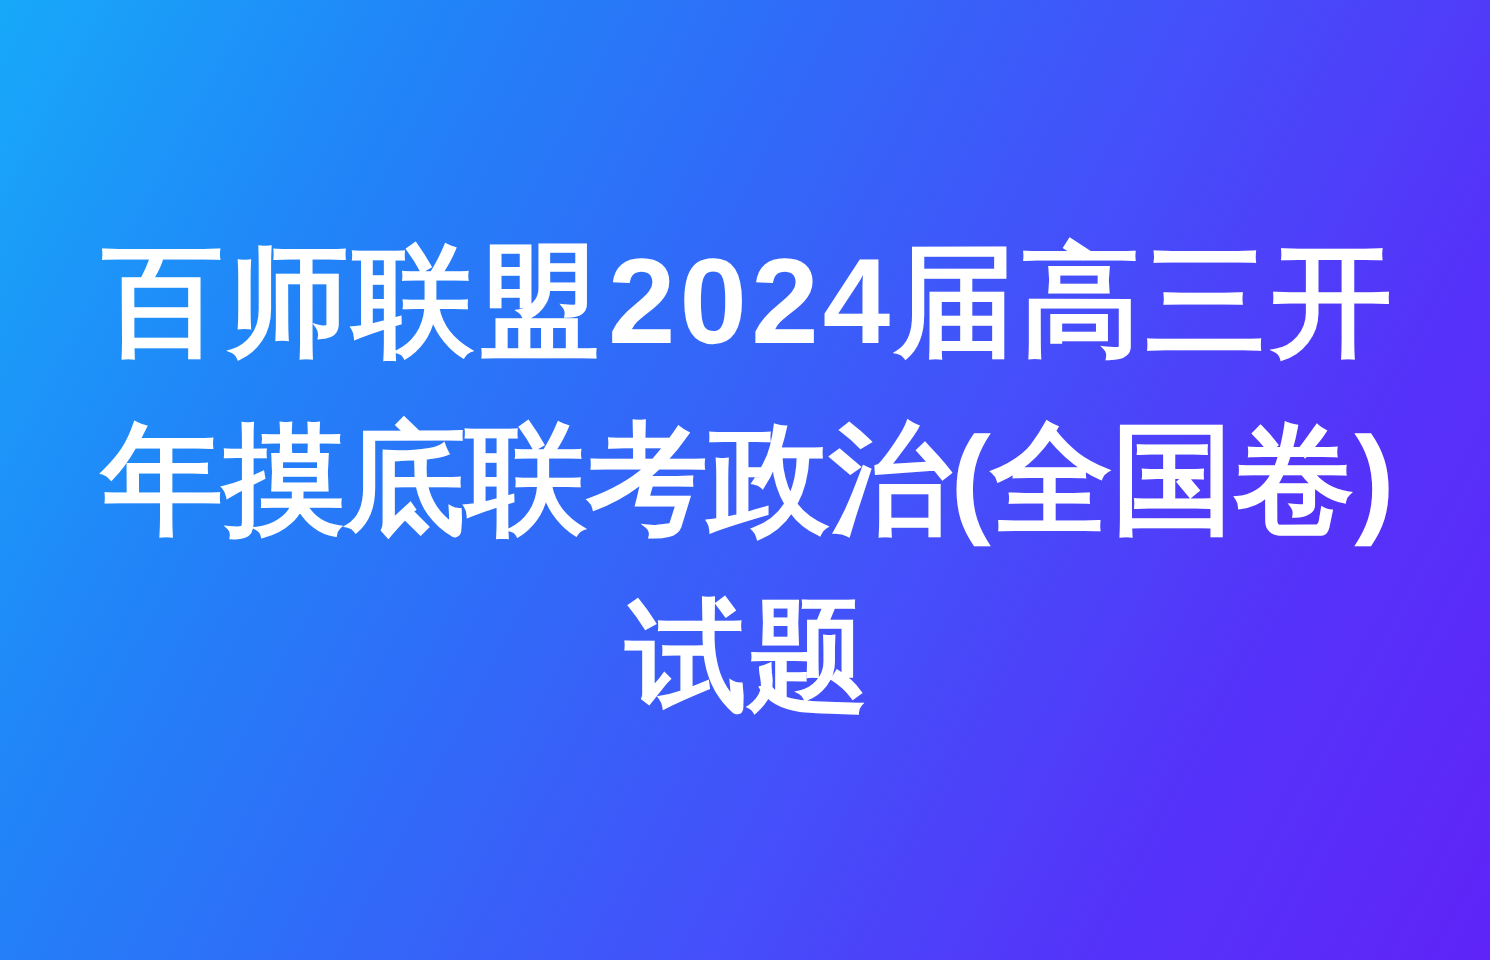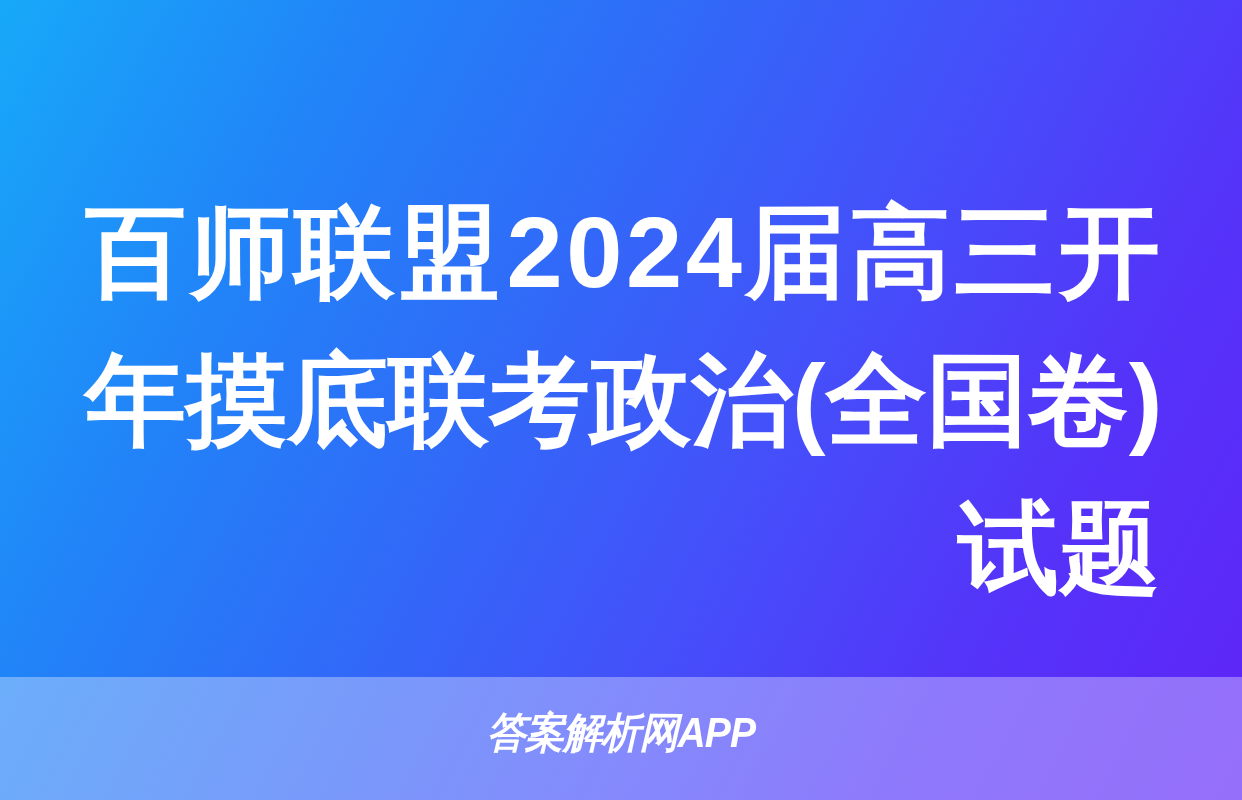--- a/index.html
+++ b/index.html
@@ -45,21 +45,21 @@
 
   
   .title-line.justified {
     display: flex;
     justify-content: space-between;
     white-space: nowrap;
   }
   .title-line.justified > span { display: inline-block; }
 
   .title-line.centered {
-    text-align: right;
+    text-align: center;
   }
 
   
   #footer-band {
     position: absolute;
     left: 0;
     right: 0;
     top: 677px;
     height: 123px;
     background: rgba(255, 255, 255, 0.34);
@@ -116,17 +116,14 @@
       <span>全</span>
       <span>国</span>
       <span>卷</span>
       <span>)</span>
     </div>
 
     <div class="title-line centered">试题</div>
 
   </div>
 
-  <div id="footer-band">
-    <div id="watermark">答案解析网APP</div>
-  </div>
 
 </div>
 
 </body></html>

